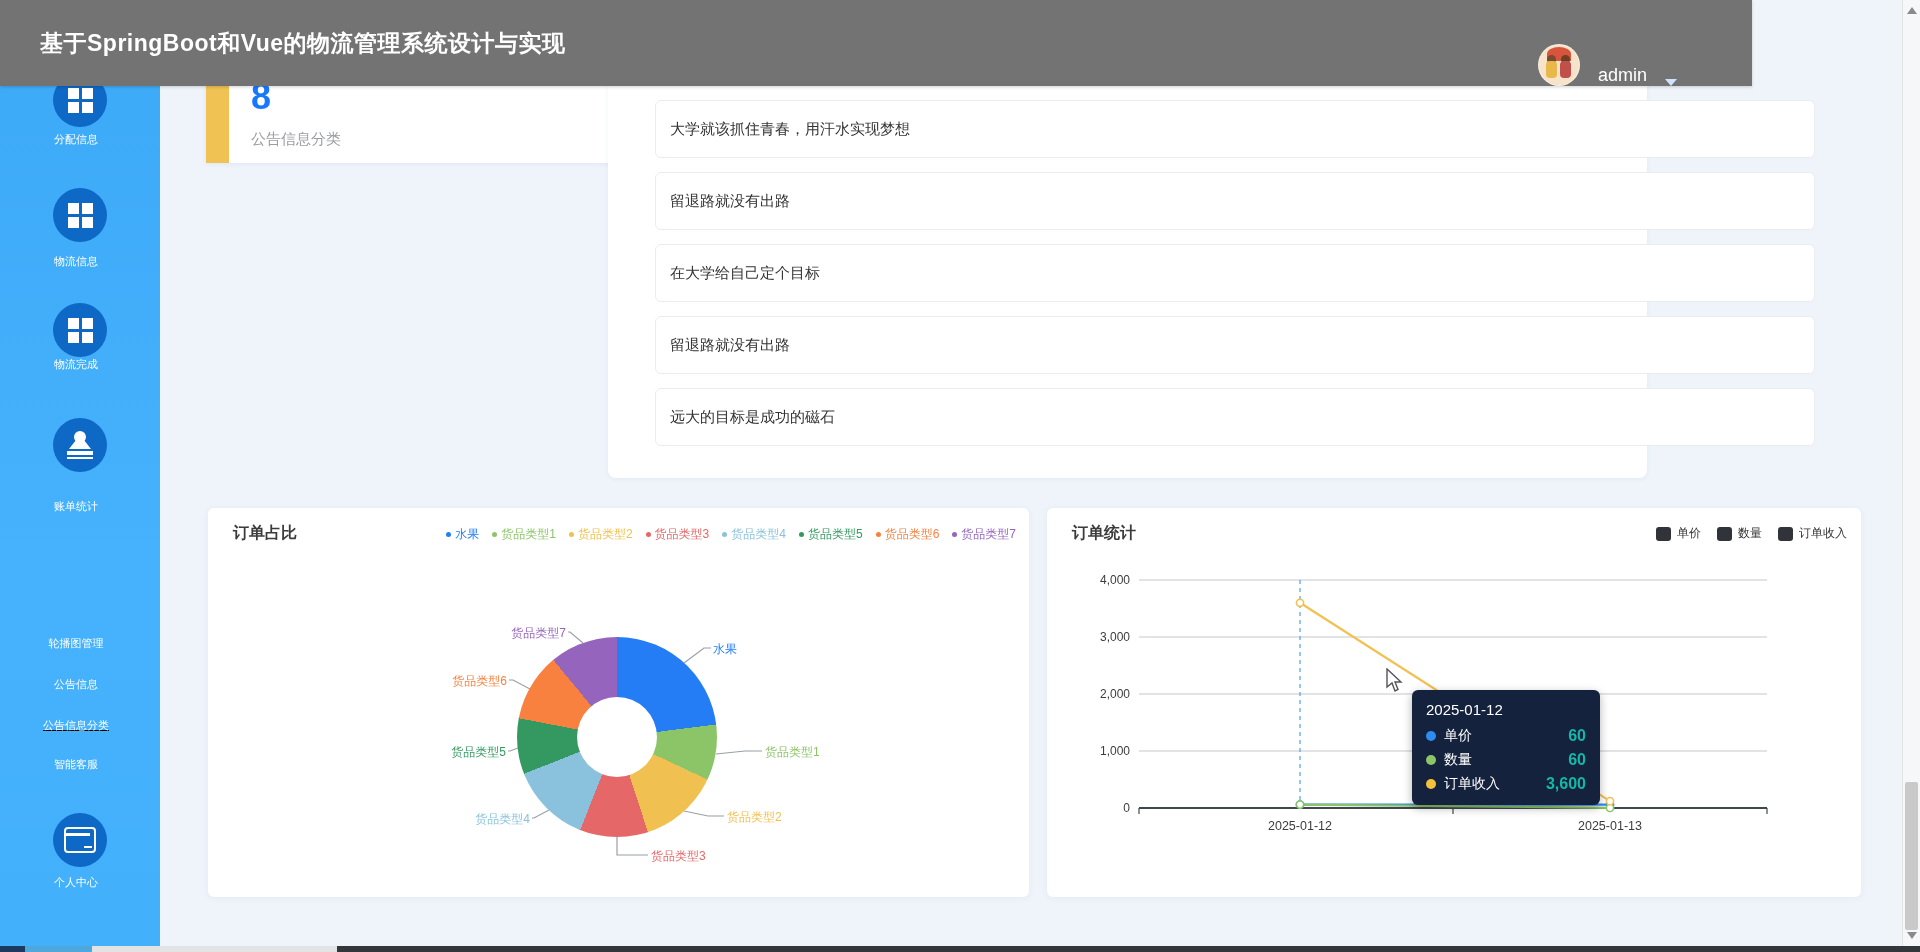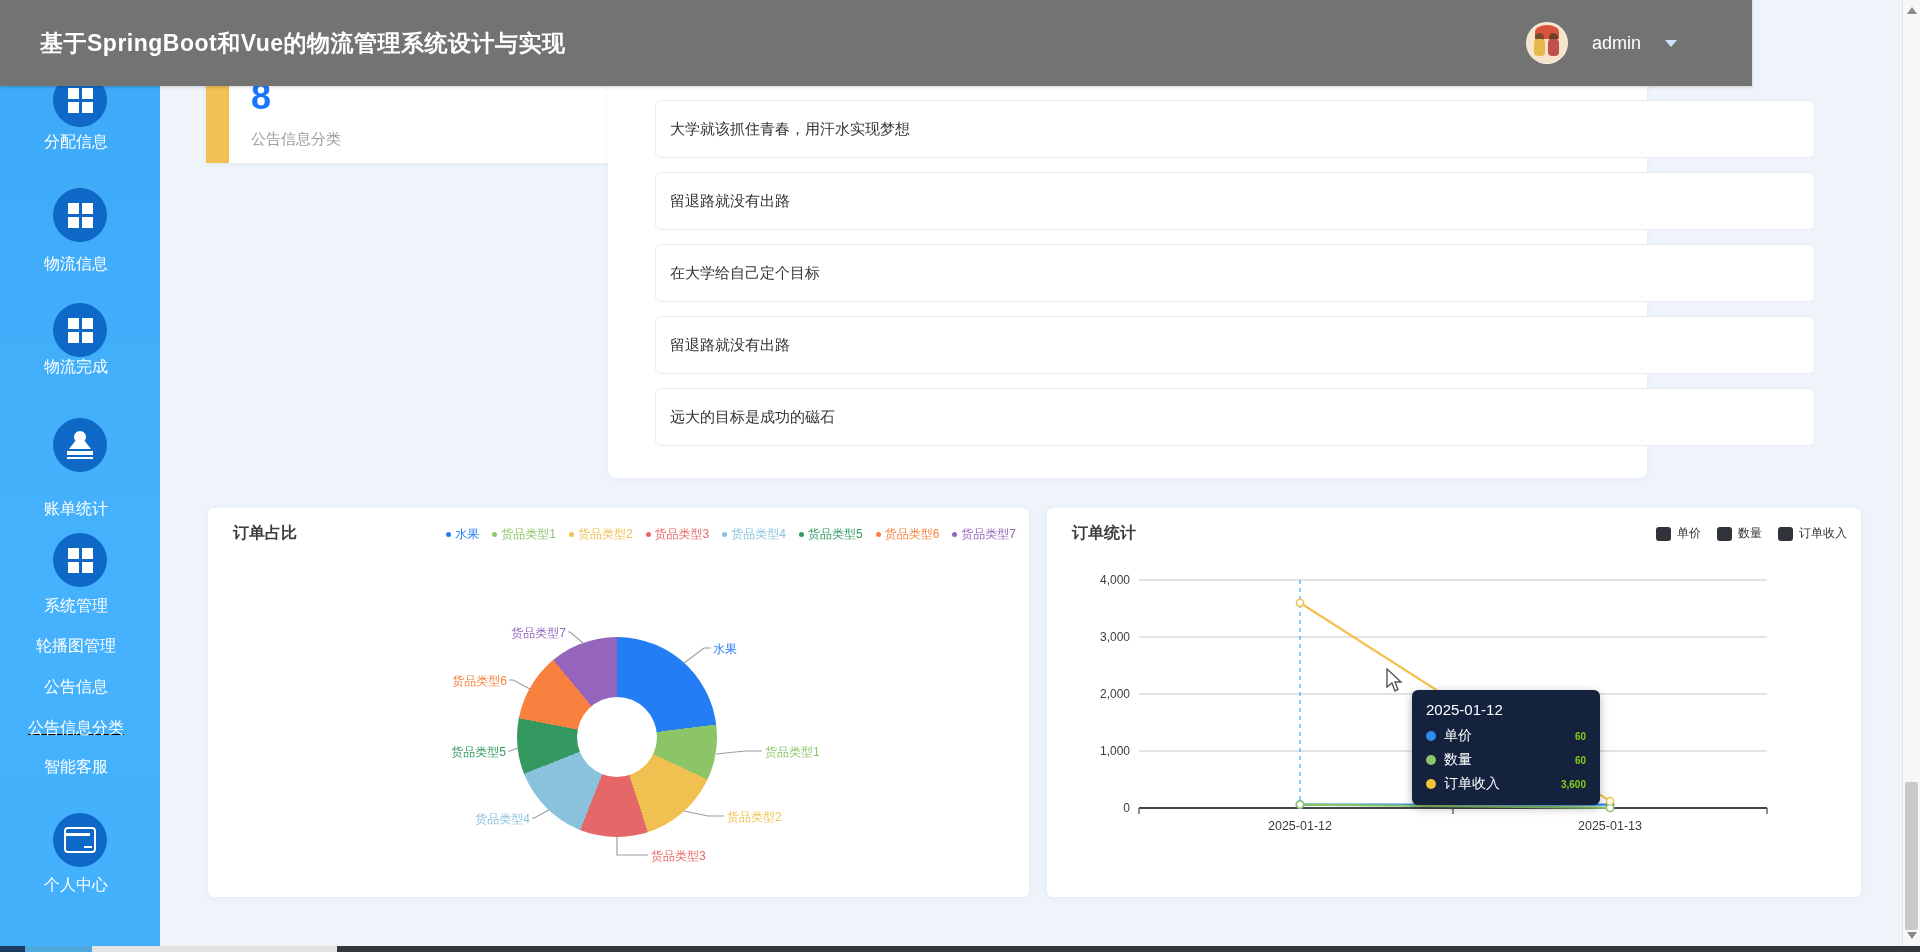--- a/index.html
+++ b/index.html
@@ -2,35 +2,35 @@
 <html><head>
 <meta charset="utf-8">
 <style>
   html,body{margin:0;padding:0;}
   body{font-family:"Liberation Sans","DejaVu Sans",sans-serif; background:#eef4fb; width:1920px; height:952px; overflow:hidden;}
   .stage{position:absolute; top:0; left:0; width:1920px; height:952px; overflow:hidden; background:#eff4fb;}
 
   
   .header{position:absolute; left:0; top:0; width:1752px; height:86px; background:#737373; z-index:50; box-shadow:0 1px 3px rgba(0,0,0,.18);}
   .header-title{position:absolute; left:40px; top:0; height:86px; line-height:86px; color:#ffffff; font-size:23px; font-weight:600; letter-spacing:.5px;}
-  .user-box{position:absolute; right:75px; top:0; height:86px; display:flex; align-items:center; gap:24px; cursor:pointer;}
+  .user-box{position:absolute; right:75px; top:0; height:86px; display:flex; align-items:flex-end; gap:18px; cursor:pointer;}
   .avatar{width:40px; height:40px; border-radius:50%; background:#f6e3c9; position:relative; overflow:hidden; border:1px solid rgba(255,255,255,.5);}
   .avatar .arc{position:absolute; left:8px; top:2px; width:24px; height:14px; border-radius:50% 50% 0 0; background:#d8543c;}
   .avatar .fig1{position:absolute; left:7px; top:16px; width:11px; height:17px; border-radius:4px; background:#e8b84b;}
   .avatar .fig2{position:absolute; left:21px; top:16px; width:11px; height:17px; border-radius:4px; background:#c2504a;}
   .avatar .h1{position:absolute; left:8px; top:10px; width:9px; height:9px; border-radius:50%; background:#7a4a2e;}
   .avatar .h2{position:absolute; left:22px; top:10px; width:9px; height:9px; border-radius:50%; background:#6d3f27;}
   .user-name{color:#fff; font-size:18px;}
   .caret-down{width:0; height:0; border-left:6px solid transparent; border-right:6px solid transparent; border-top:7px solid #cfe2ff;}
 
   
   .sidebar{position:absolute; left:0; top:0; width:160px; height:946px; background:linear-gradient(180deg,#3ca9f7 0%,#46b2fd 60%,#43b0fb 100%); z-index:10;}
   .side-item{position:absolute; left:0; width:160px; text-align:center; cursor:pointer;}
   .side-icon{width:54px; height:54px; border-radius:50%; background:#0d68c6; margin:0 auto; display:flex; align-items:center; justify-content:center;}
-  .side-label{display:block; width:152px; color:#ffffff; font-size:16px; text-align:center;}
+  .side-label{display:block; width:152px; color:#ffffff; font-size:11px; text-align:center;}
   .g-grid{display:grid; grid-template-columns:11px 11px; grid-template-rows:11px 11px; gap:3px;}
   .g-grid i{background:#ffffff; display:block;}
   .g-stamp{position:relative; width:28px; height:28px; display:block;}
   .g-stamp .st-knob{position:absolute; left:8px; top:0; width:12px; height:12px; border-radius:50%; background:#fff;}
   .g-stamp .st-neck{position:absolute; left:3px; top:9px; width:22px; height:9px; background:#fff; clip-path:polygon(32% 0,68% 0,100% 100%,0 100%);}
   .g-stamp .st-base{position:absolute; left:1px; top:20px; width:26px; height:4px; background:#fff;}
   .g-stamp .st-base2{position:absolute; left:1px; top:26px; width:26px; height:2px; background:#fff;}
   .g-card{position:relative; width:28px; height:22px; border:2.5px solid #fff; border-radius:4px; display:block;}
   .g-card:before{content:""; position:absolute; left:-1px; top:4px; width:25px; height:2.5px; background:#fff;}
   .g-card:after{content:""; position:absolute; right:2px; bottom:3px; width:8px; height:2.5px; background:#fff;}
@@ -68,21 +68,21 @@
   .line-legend .ll-sq{width:15px; height:14px; border-radius:3px; background:#30343a;}
 
   .line-svg{position:absolute; left:0; top:0; width:814px; height:389px;}
 
   
   .tooltip{position:absolute; left:365px; top:182px; width:160px; background:#15223e; border-radius:6px; padding:11px 14px 12px 14px; z-index:20; box-shadow:0 3px 10px rgba(0,0,0,.3);}
   .tt-title{color:#ffffff; font-size:15px; margin-bottom:9px;}
   .tt-row{display:flex; align-items:center; margin-top:6px;}
   .tt-dot{width:10px; height:10px; border-radius:50%; margin-right:8px; flex:0 0 auto;}
   .tt-label{color:#ffffff; font-size:14px;}
-  .tt-val{margin-left:auto; color:#84cc16; font-size:10px; font-weight:700;}
+  .tt-val{margin-left:auto; color:#14b8a6; font-size:16px; font-weight:700;}
 
   
   .cursor{position:absolute; left:1385px; top:668px; z-index:60; pointer-events:none;}
 
   
   .v-scroll{position:absolute; right:0; top:0; width:17px; height:946px; background:#f6f7f8; z-index:70; border-left:1px solid #e4e4e4;}
   .v-scroll .arr-up{position:absolute; left:4px; top:7px; width:0; height:0; border-left:5px solid transparent; border-right:5px solid transparent; border-bottom:7px solid #8a8a8a; cursor:pointer;}
   .v-scroll .arr-dn{position:absolute; left:4px; bottom:7px; width:0; height:0; border-left:5px solid transparent; border-right:5px solid transparent; border-top:7px solid #8a8a8a; cursor:pointer;}
   .v-scroll .thumb{position:absolute; left:2px; top:782px; width:13px; height:148px; background:#c9c9c9; border-radius:2px; cursor:pointer;}
   .bottom-strip{position:absolute; left:0; bottom:0; width:1920px; height:6px; background:#33363b; z-index:80;}
@@ -132,31 +132,20 @@
       <div class="side-item" style="top: 418px;">
         <span class="side-icon">
           <span class="g-stamp">
             <span class="st-knob"></span>
             <span class="st-neck"></span>
             <span class="st-base"></span>
             <span class="st-base2"></span>
           </span>
         </span>
         <span class="side-label" style="margin-top:27px">账单统计</span>
-      </div>
-      <div class="side-item" style="top: 533px;">
-        <span class="side-icon">
-          <span class="g-grid">
-            <i></i>
-            <i></i>
-            <i></i>
-            <i></i>
-          </span>
-        </span>
-        <span class="side-label" style="margin-top:9px">系统管理</span>
       </div>
       <div class="side-item" style="top: 636px;">
         <span class="side-label">轮播图管理</span>
       </div>
       <div class="side-item" style="top: 677px;">
         <span class="side-label">公告信息</span>
       </div>
       <div class="side-item" style="top: 718px; text-decoration: underline;">
         <span class="side-label">公告信息分类</span>
       </div>

